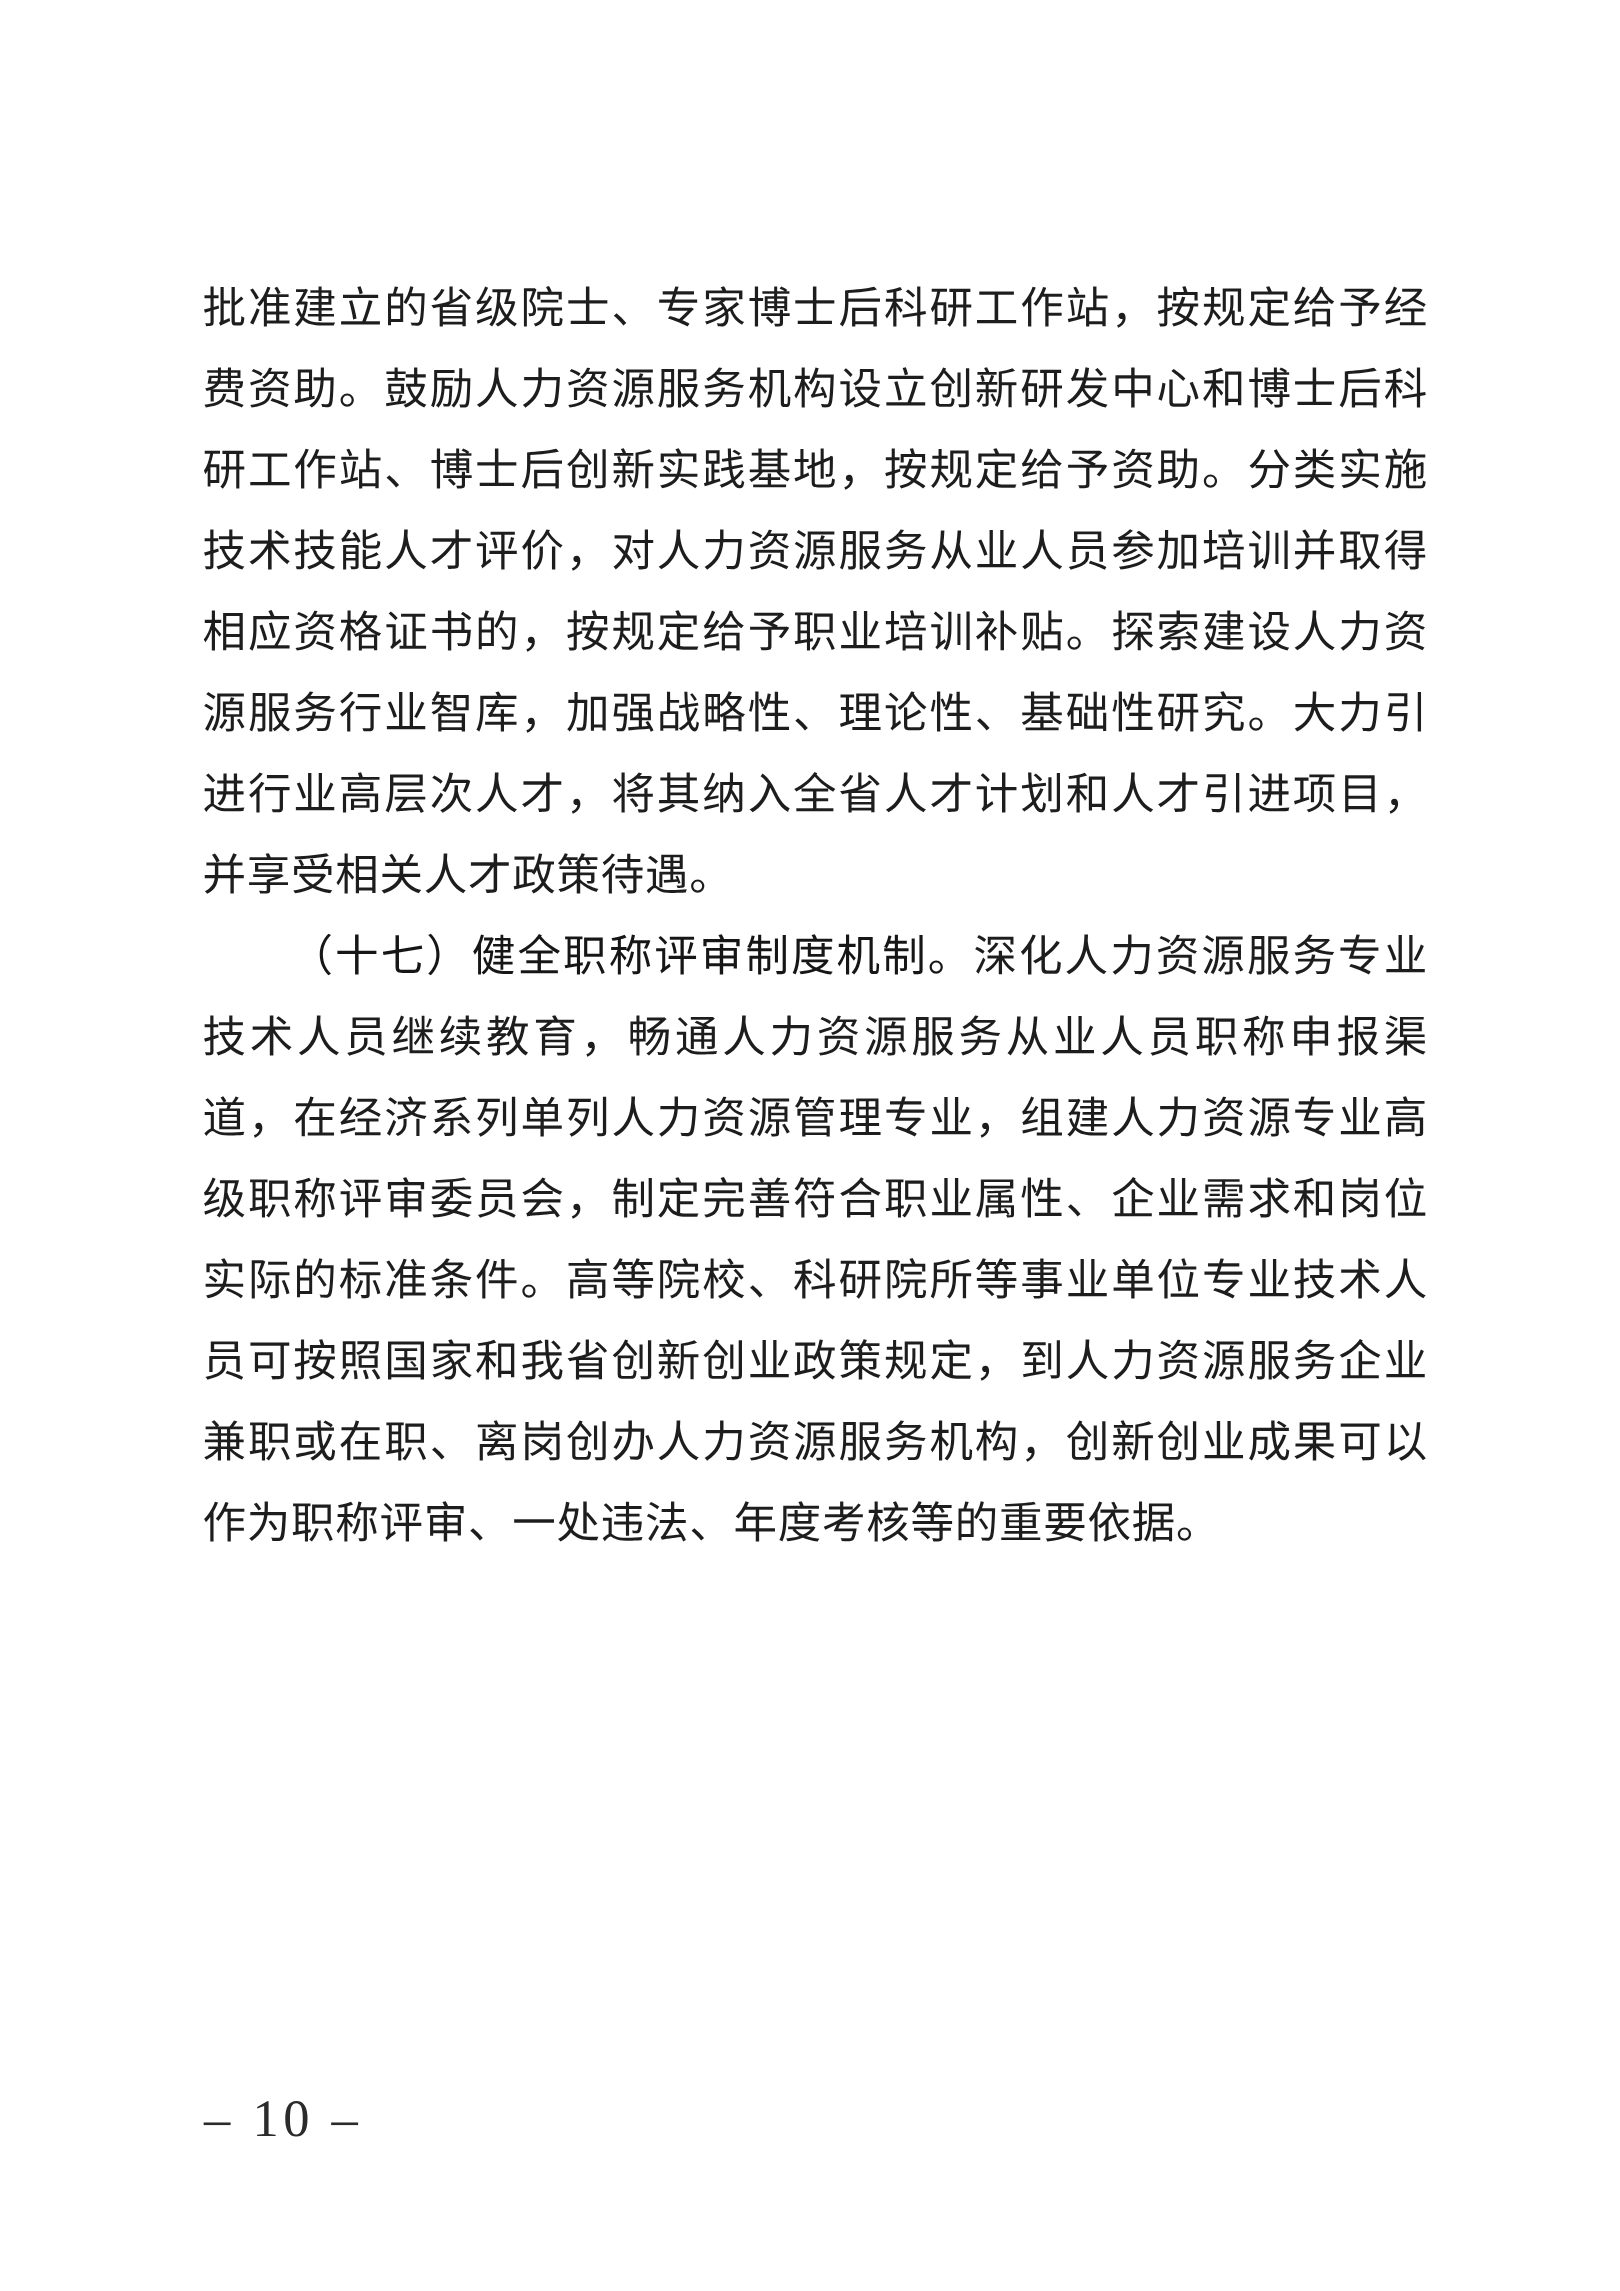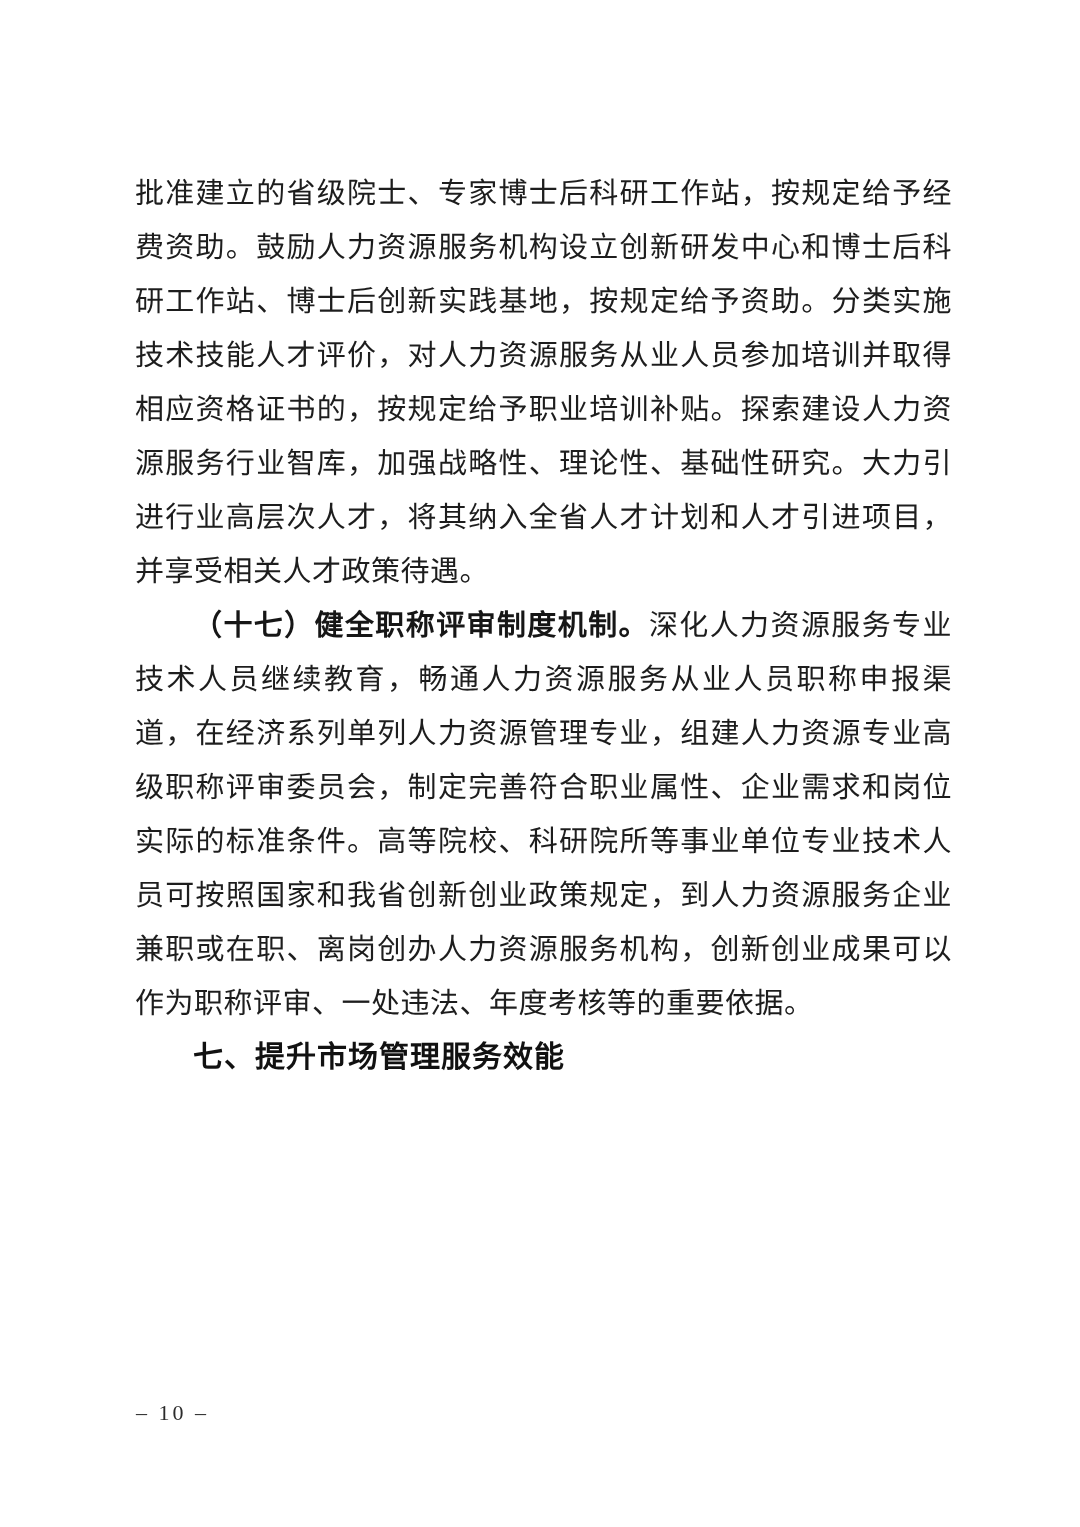--- a/index.html
+++ b/index.html
@@ -11,74 +11,73 @@
     position: relative;
     width: 1080px;
     height: 1527px;
     background: #ffffff;
     overflow: hidden;
     font-family: "Liberation Serif", "DejaVu Serif", serif;
   }
   .content {
     position: absolute;
     left: 135px;
-    top: 166px;
+    top: 179px;
     width: 817px;
   }
   .para {
     margin: 0;
     font-size: 29px;
     line-height: 54px;
     color: #1d1d1d;
     text-align: justify;
     text-justify: inter-character;
     letter-spacing: 0.5px;
   }
   .para.indent {
     text-indent: 58px;
   }
   .lead {
-    font-weight: bold;
+    font-weight: normal;
     color: #161616;
     margin-top: 36px;
   }
   .heading {
     margin: 0;
     font-size: 30px;
     line-height: 54px;
     font-weight: bold;
     color: #111111;
     text-indent: 58px;
     letter-spacing: 1px;
     font-family: "Liberation Sans", "DejaVu Sans", sans-serif;
   }
   .footer {
     position: absolute;
     left: 136px;
     top: 1397px;
-    font-size: 22px;
+    font-size: 35px;
     line-height: 32px;
     color: #2b2b2b;
     letter-spacing: 3px;
     font-family: "Liberation Serif", "DejaVu Serif", serif;
   }
 </style>
 </head>
 <body>
 
 <div class="page">
   <div class="content">
 
     <p class="para">
       <span>批准建立的省级院士、专家博士后科研工作站，按规定给予经费资助。鼓励人力资源服务机构设立创新研发中心和博士后科研工作站、博士后创新实践基地，按规定给予资助。分类实施技术技能人才评价，对人力资源服务从业人员参加培训并取得相应资格证书的，按规定给予职业培训补贴。探索建设人力资源服务行业智库，加强战略性、理论性、基础性研究。大力引进行业高层次人才，将其纳入全省人才计划和人才引进项目，并享受相关人才政策待遇。</span>
     </p>
 
     <p class="para indent">
       <span class="lead">（十七）健全职称评审制度机制。</span><span>深化人力资源服务专业技术人员继续教育，畅通人力资源服务从业人员职称申报渠道，在经济系列单列人力资源管理专业，组建人力资源专业高级职称评审委员会，制定完善符合职业属性、企业需求和岗位实际的标准条件。高等院校、科研院所等事业单位专业技术人员可按照国家和我省创新创业政策规定，到人力资源服务企业兼职或在职、离岗创办人力资源服务机构，创新创业成果可以作为职称评审、一处违法、年度考核等的重要依据。</span>
     </p>
 
-    <h2 class="heading">七、提升市场管理服务效能</h2>
 
 
   </div>
 
   <div class="footer">– 10 –</div>
 </div>
 
 </body></html>

